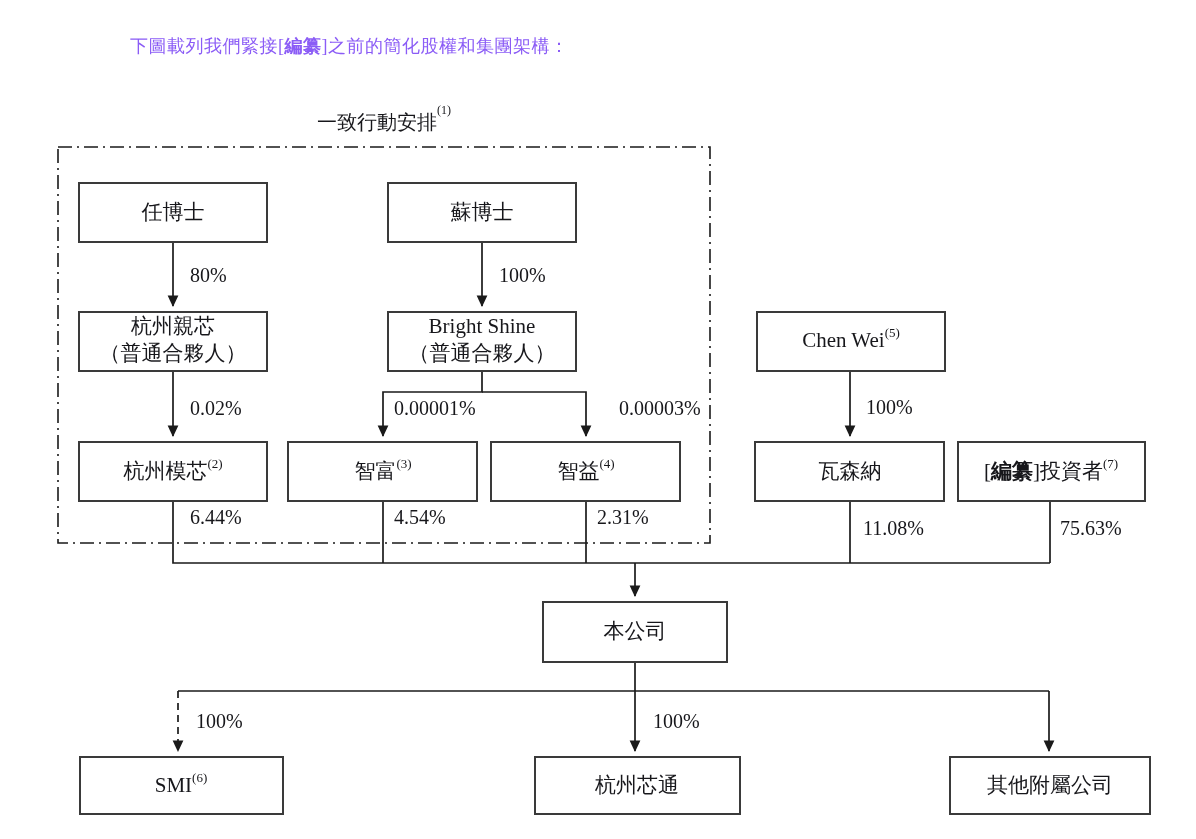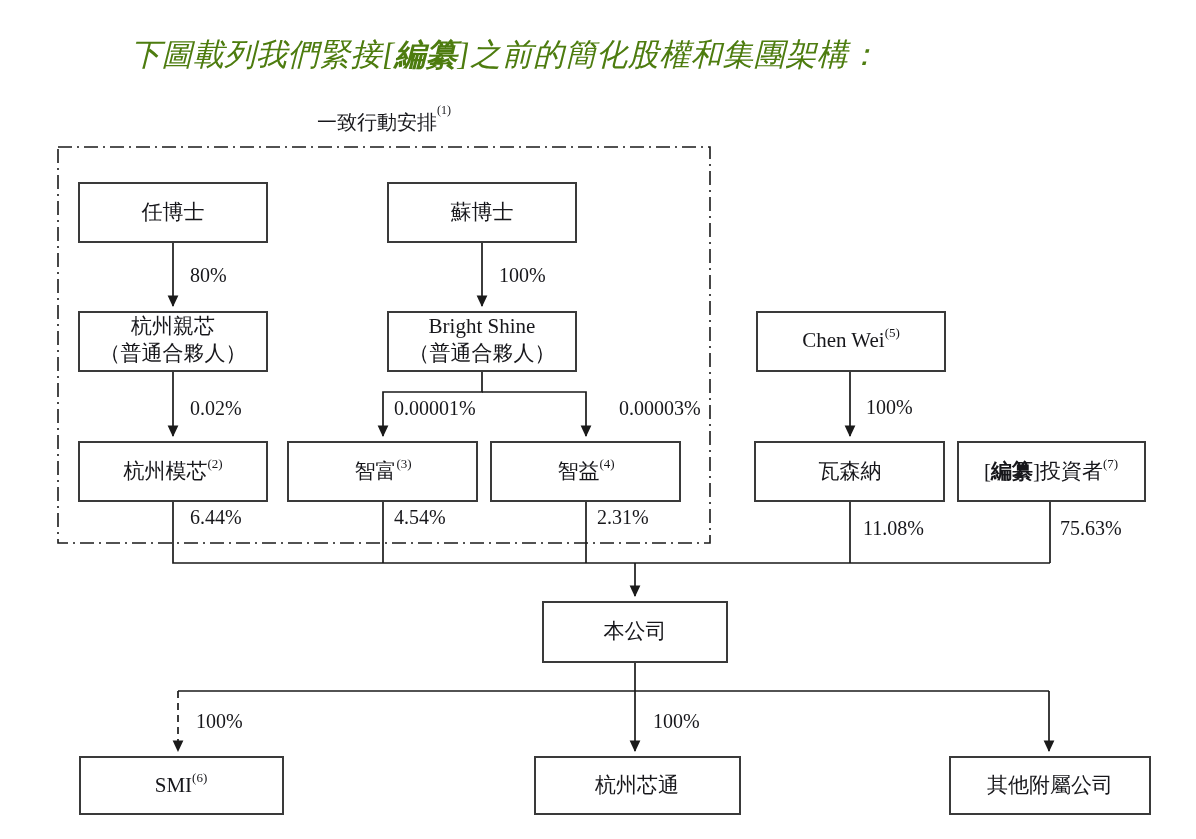--- a/index.html
+++ b/index.html
@@ -12,25 +12,24 @@
     height: 839px;
     font-family: "Liberation Serif", "DejaVu Serif", serif;
     color: #1a1a1a;
     position: relative;
     overflow: hidden;
   }
   #page-title {
     position: absolute;
     left: 130px;
     top: 34px;
-    font-size: 31px;
+    font-size: 18px;
     letter-spacing: 0.5px;
     white-space: nowrap;
-    color: #4d7c0f;
-    font-style: italic;
+    color: #8b5cf6;
   }
   #page-title .emph {
     font-weight: bold;
   }
   #diagram-wrap {
     position: absolute;
     left: 0;
     top: 0;
     width: 1196px;
     height: 638px;

